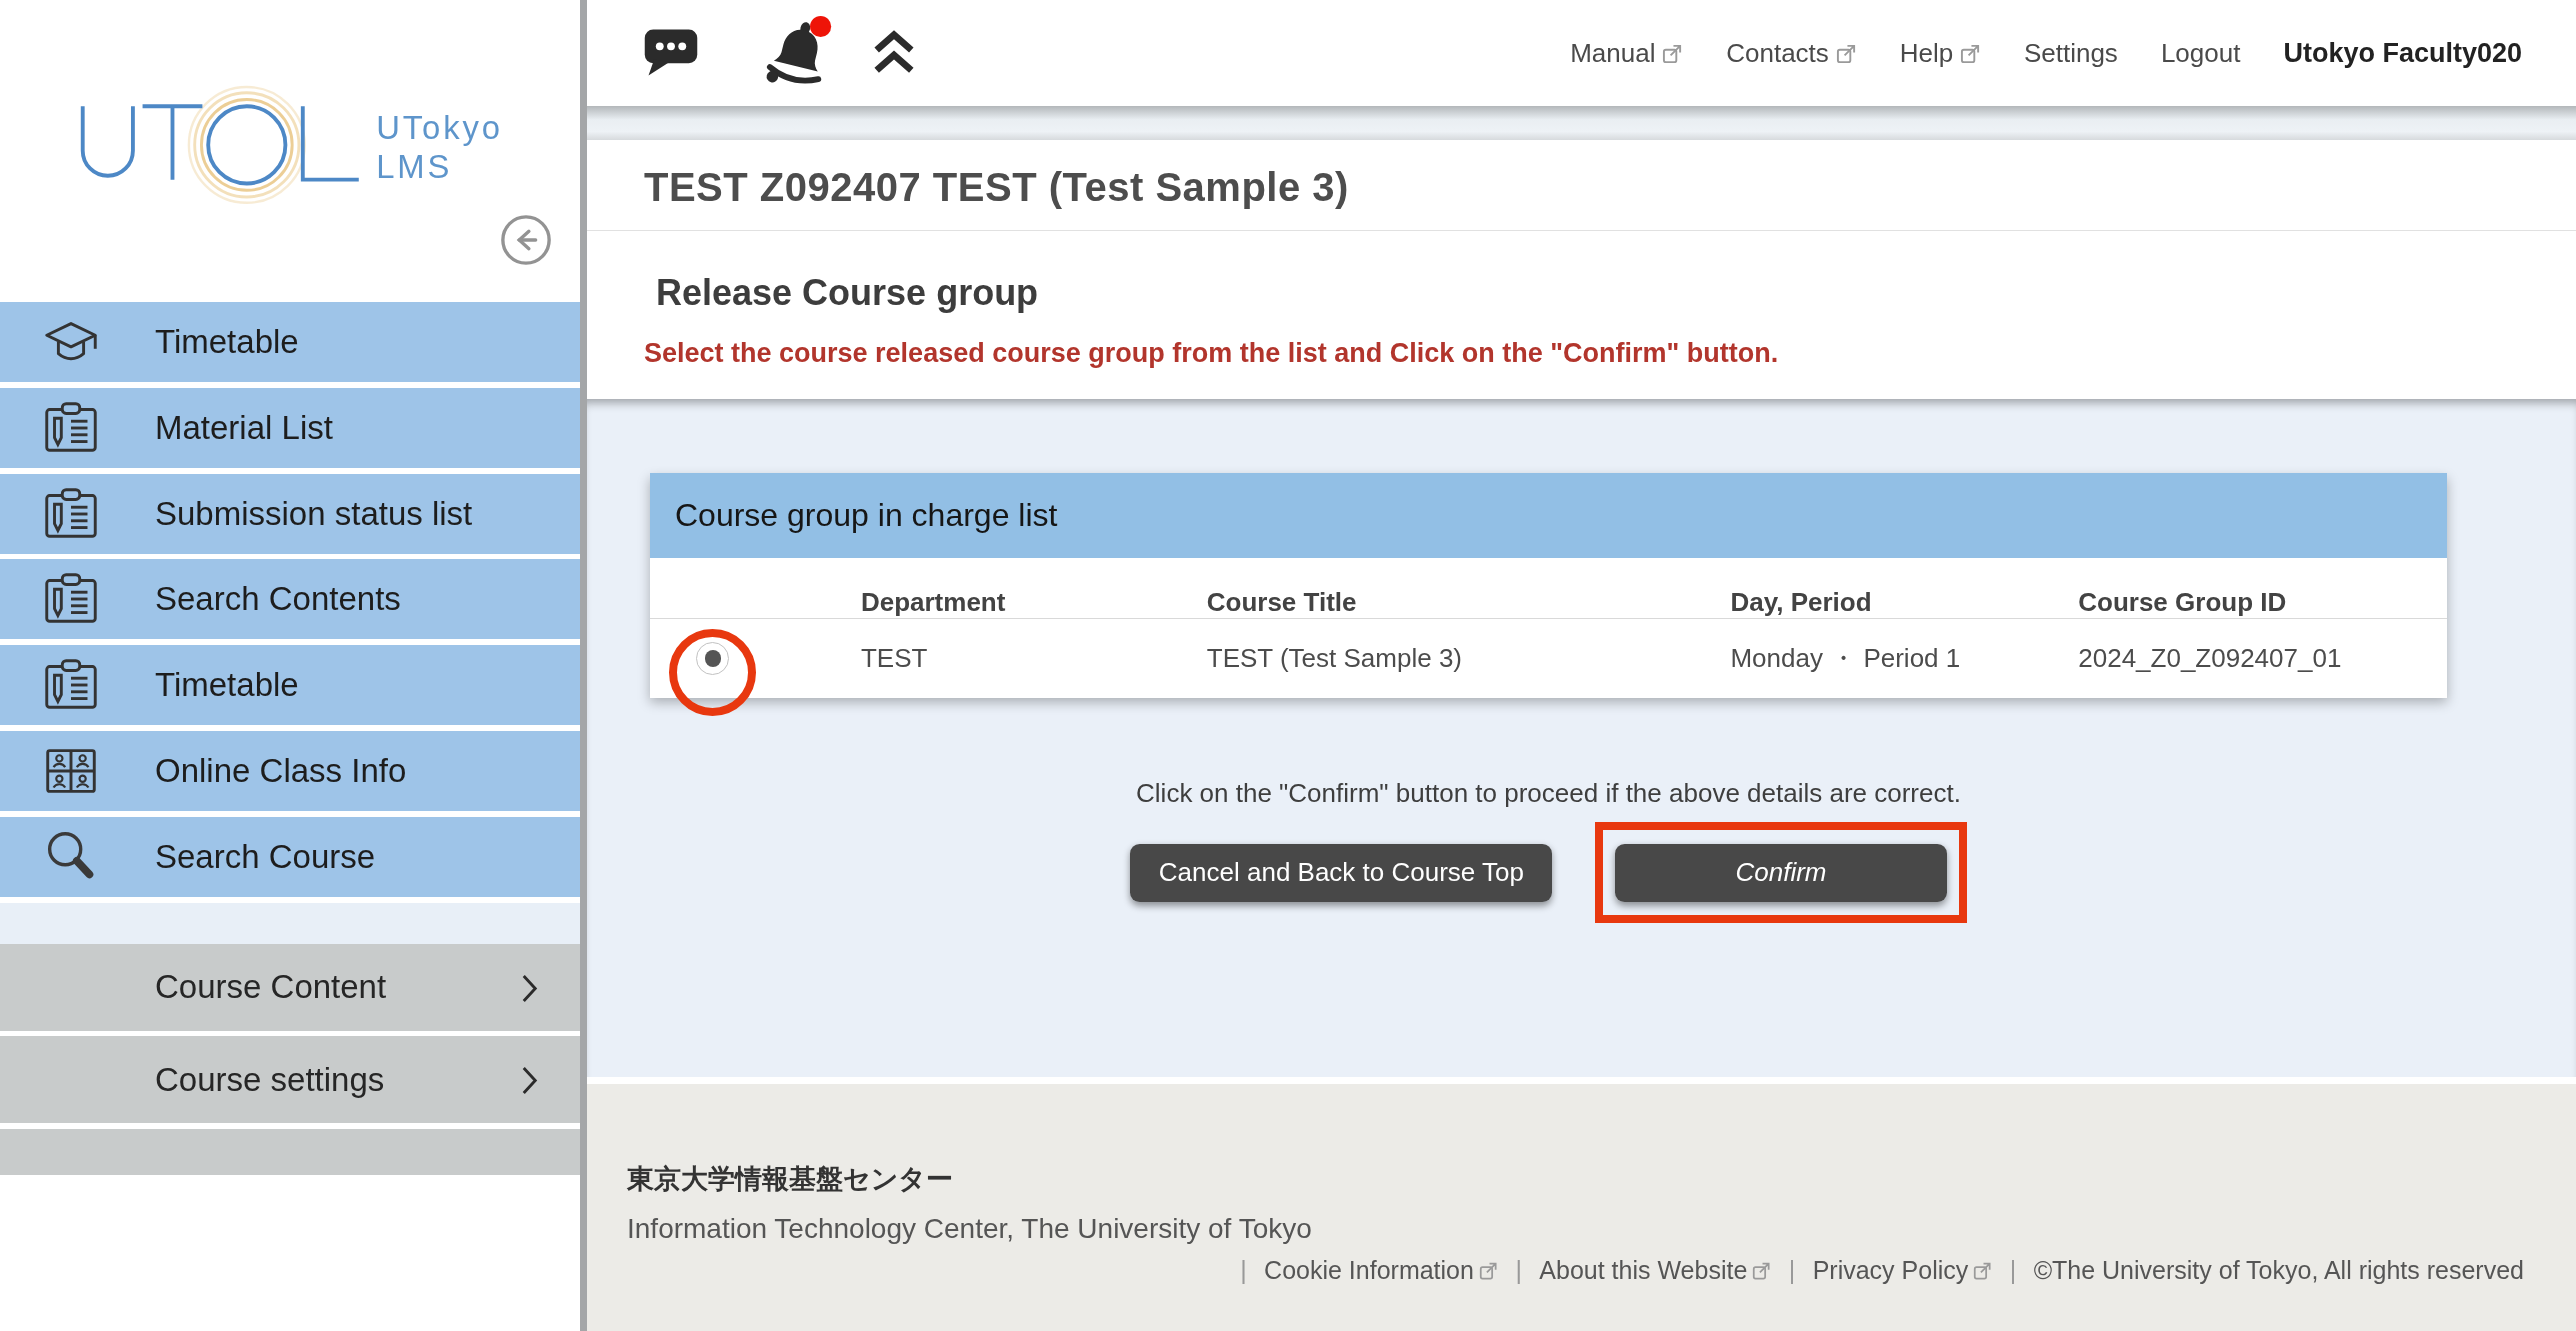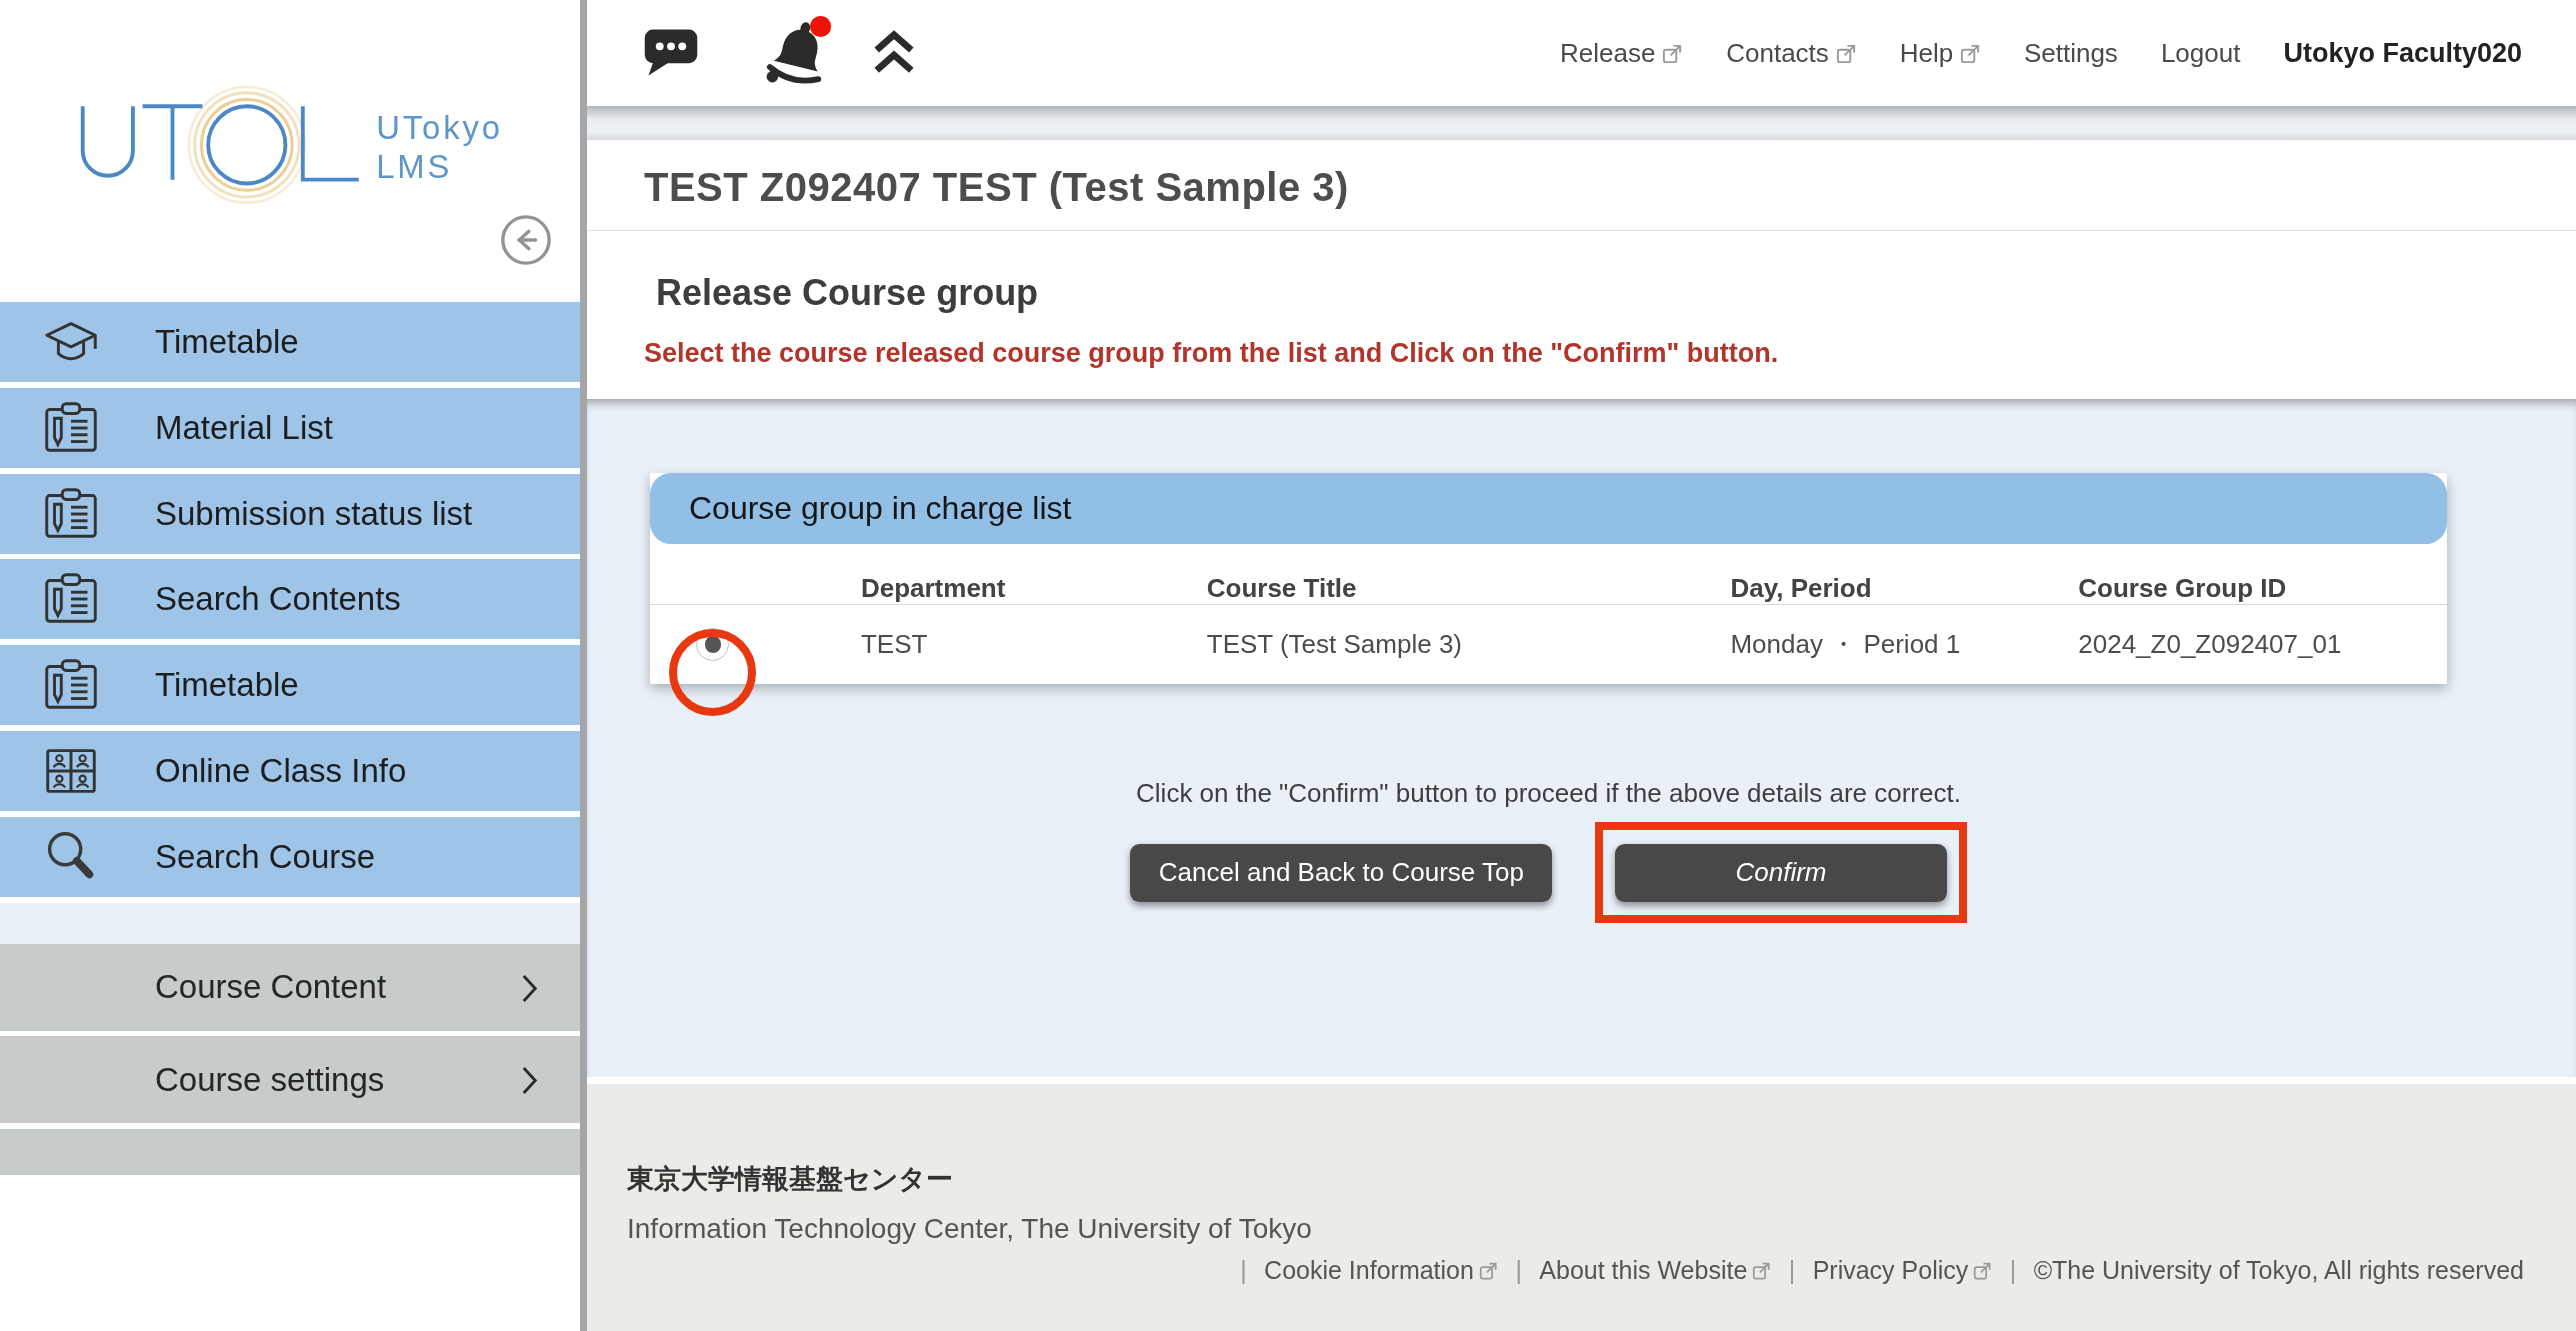--- a/index.html
+++ b/index.html
@@ -40,21 +40,21 @@
   .top-strip { height:34px; background:linear-gradient(#b3b7ba, #e9eef2 40%, #eef2f6 75%, #d7dadd); }
 
   .title-section { height:259px; background:#fff; padding-top:25px; }
   .course-title { margin-left:57px; font-size:40px; font-weight:bold; color:#4d4d4d; letter-spacing:0.5px; }
   .title-divider { margin-top:20px; border-top:1.9px solid #e1e1e1; }
   .section-title { margin:41px 0 0 69px; font-size:36px; font-weight:bold; color:#3d3d3d; }
   .instruction { margin:24px 0 0 57px; font-size:27px; font-weight:bold; color:#b2352c; }
 
   .content-section { position:relative; height:678px; background:#eaf0f8; box-shadow:inset 0 8.7px 9.7px -4.8px rgba(0,0,0,.32); }
   .table-card { position:absolute; left:63px; top:74px; width:1797px; background:#fff; box-shadow:0 4.8px 11.6px rgba(0,0,0,.28); }
-  .card-header { height:71px; background:#92bfe5; display:flex; align-items:center; padding-left:39px; font-size:32px; font-weight:500; color:#161616;border-radius:21px; }
+  .card-header { height:85px; background:#92bfe5; display:flex; align-items:center; padding-left:25px; font-size:32px; font-weight:500; color:#161616; }
   .cols-row { height:61px; display:flex; align-items:flex-end; border-bottom:1.9px solid #d9d9d9; font-weight:bold; font-size:26px; color:#434343; }
   .data-row { height:79px; display:flex; align-items:center; font-size:26px; color:#4c4c4c; }
   .col-radio { width:126px; display:flex; justify-content:center; }
   .col-dept { width:346px; padding-left:85px; }
   .col-title { width:522px; padding-left:85px; }
   .col-day { width:377px; padding-left:87px; }
   .col-id { width:427px; padding-left:58px; }
 
   .radio-outer { width:33px; height:33px; border-radius:50%; background:#fff; border:1.9px solid #c2c2c2; display:flex; align-items:center; justify-content:center; cursor:pointer; }
   .radio-dot { width:16.4px; height:16.4px; border-radius:50%; background:#555; }
@@ -241,21 +241,21 @@
         <circle cx="62" cy="12" r="11" fill="#ee1408"></circle>
       </svg>
       <svg class="icon-collapse-up" viewBox="0 0 52 52" fill="none" stroke="#2b2b2b" stroke-width="7">
         <polyline points="8,24 26,8 44,24"></polyline>
         <polyline points="8,45 26,29 44,45"></polyline>
       </svg>
     </div>
 
     <div class="topbar-nav">
       <span class="nav-link">
-        <span>Release</span>
+        <span>Manual</span>
         <svg viewBox="0 0 22 22" width="21" height="21" fill="none" stroke="#9a9a9a" stroke-width="2">
             <rect x="2" y="7" width="13" height="13" rx="2"></rect>
             <path d="M9 13 L19 3 M12 3 h7 v7"></path>
           </svg>
       </span>
       <span class="nav-link">
         <span>Contacts</span>
         <svg viewBox="0 0 22 22" width="21" height="21" fill="none" stroke="#9a9a9a" stroke-width="2">
             <rect x="2" y="7" width="13" height="13" rx="2"></rect>
             <path d="M9 13 L19 3 M12 3 h7 v7"></path>

